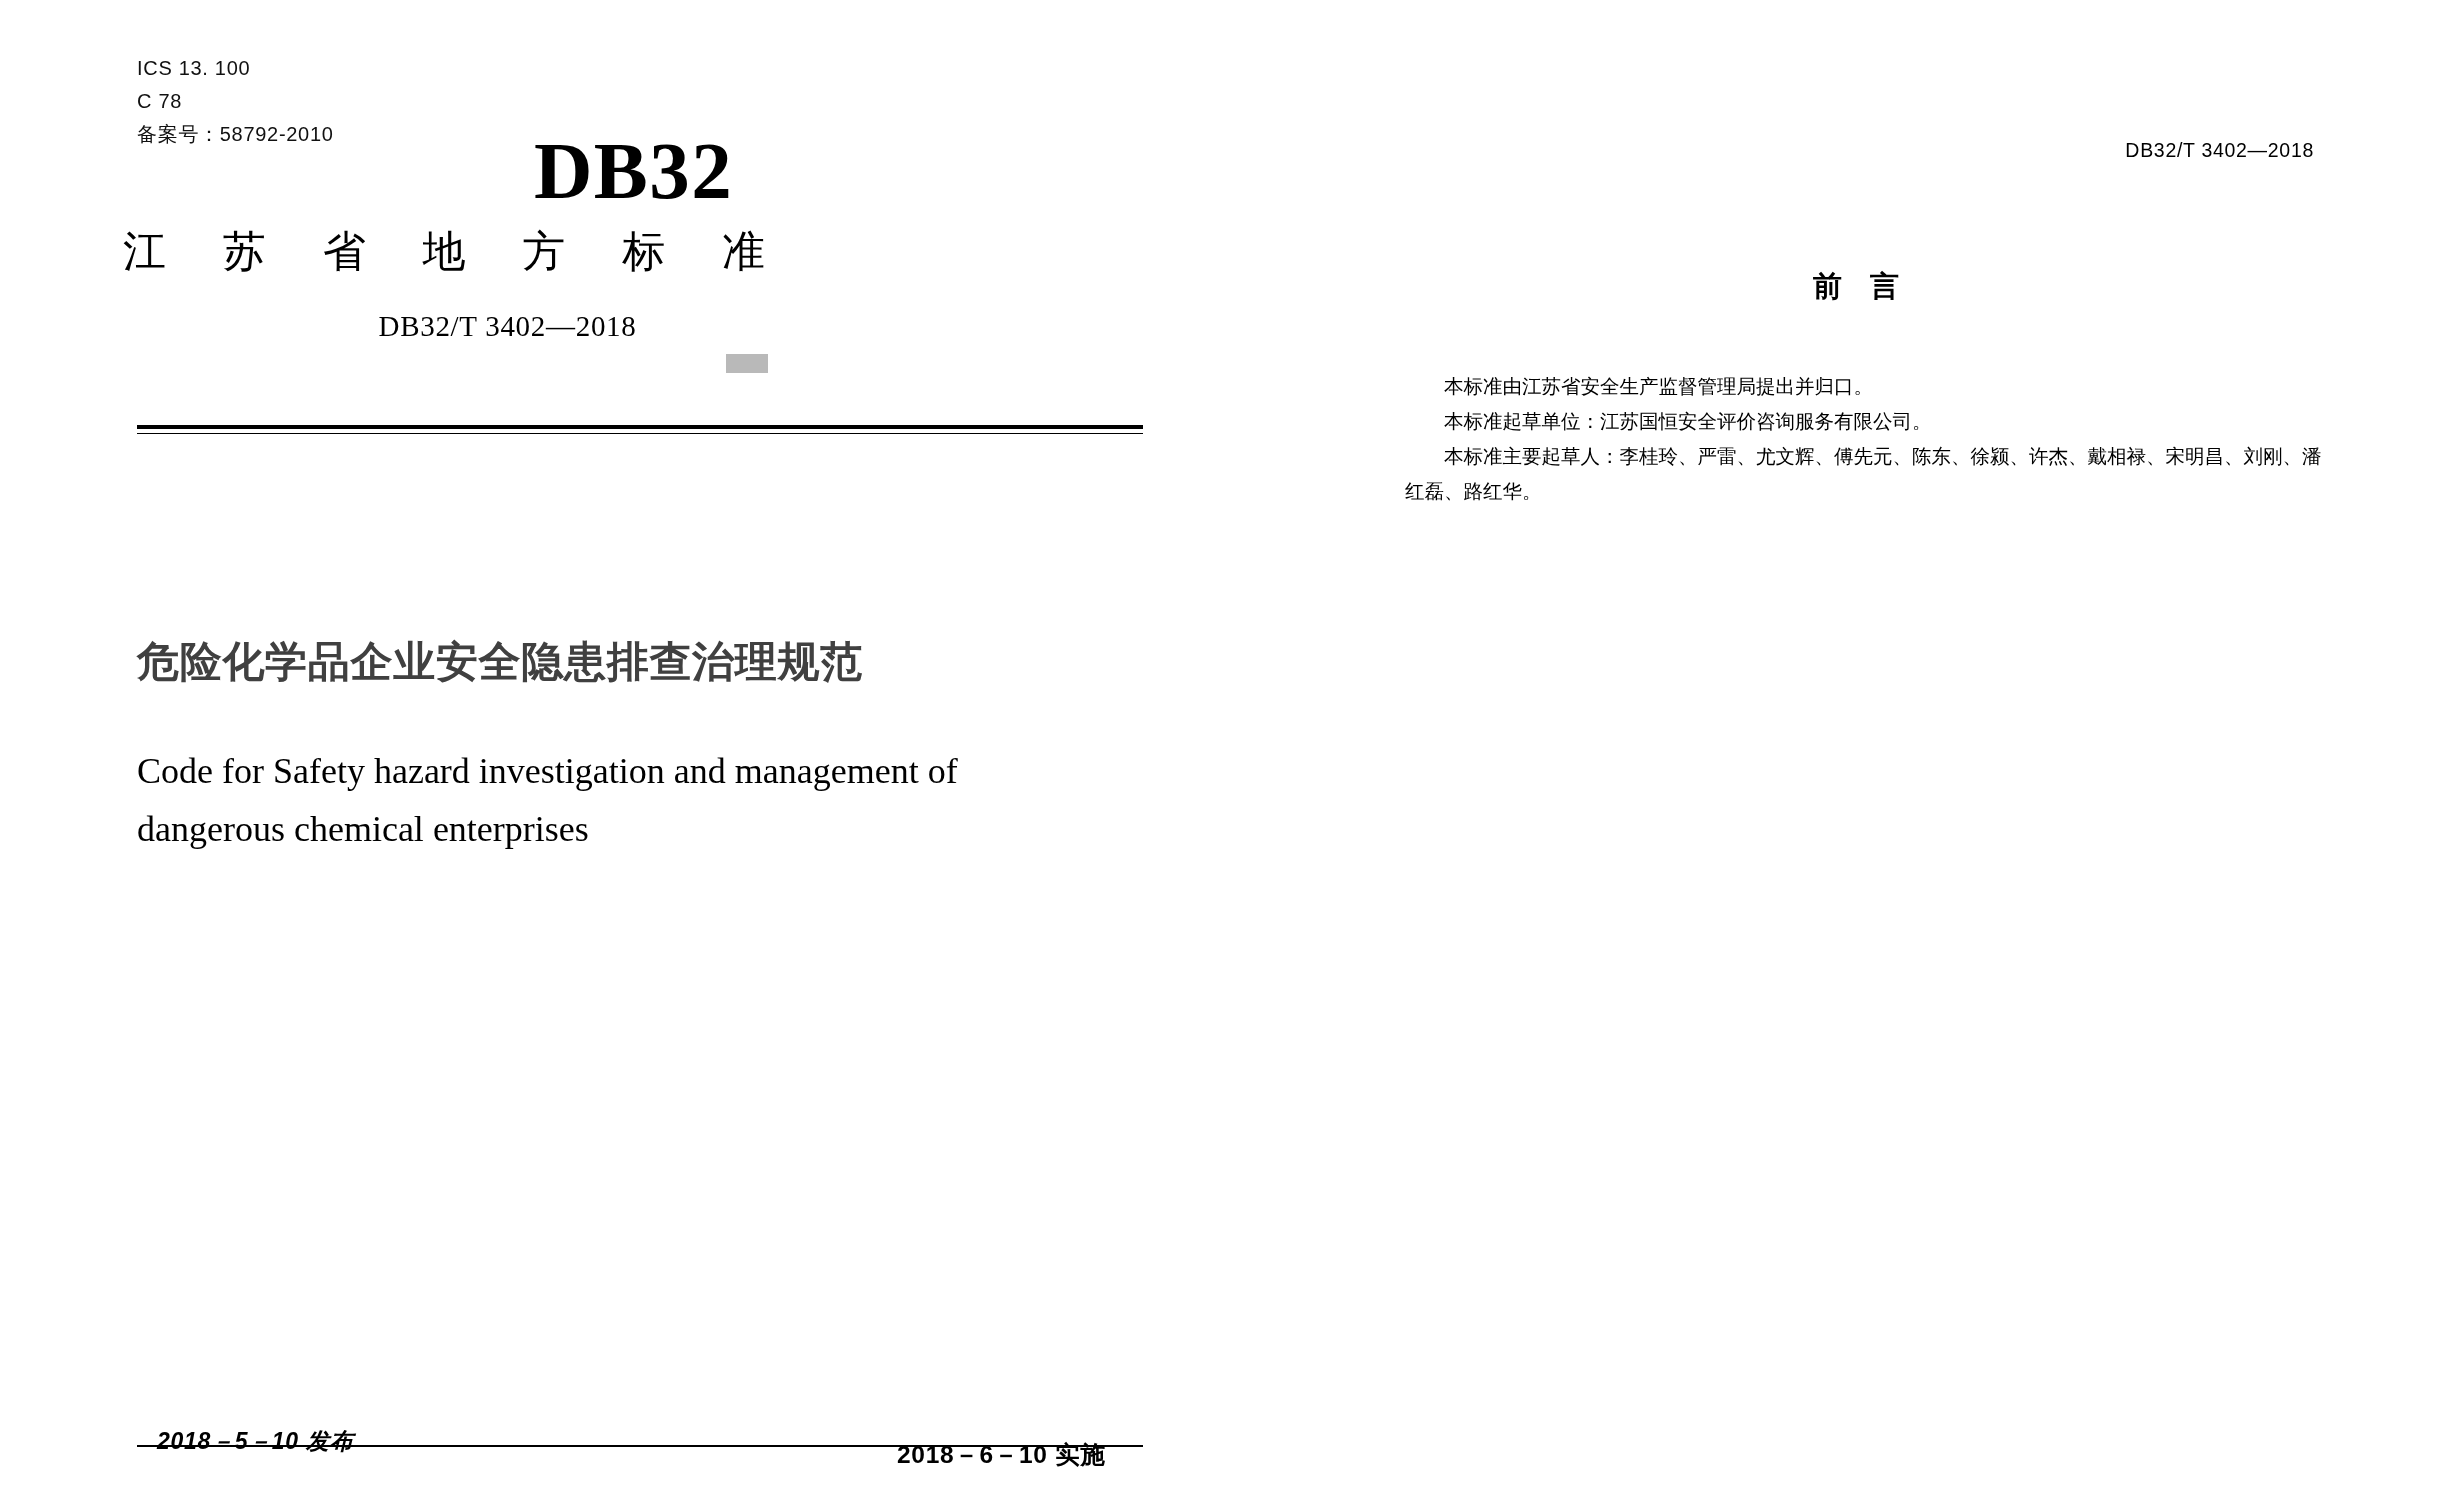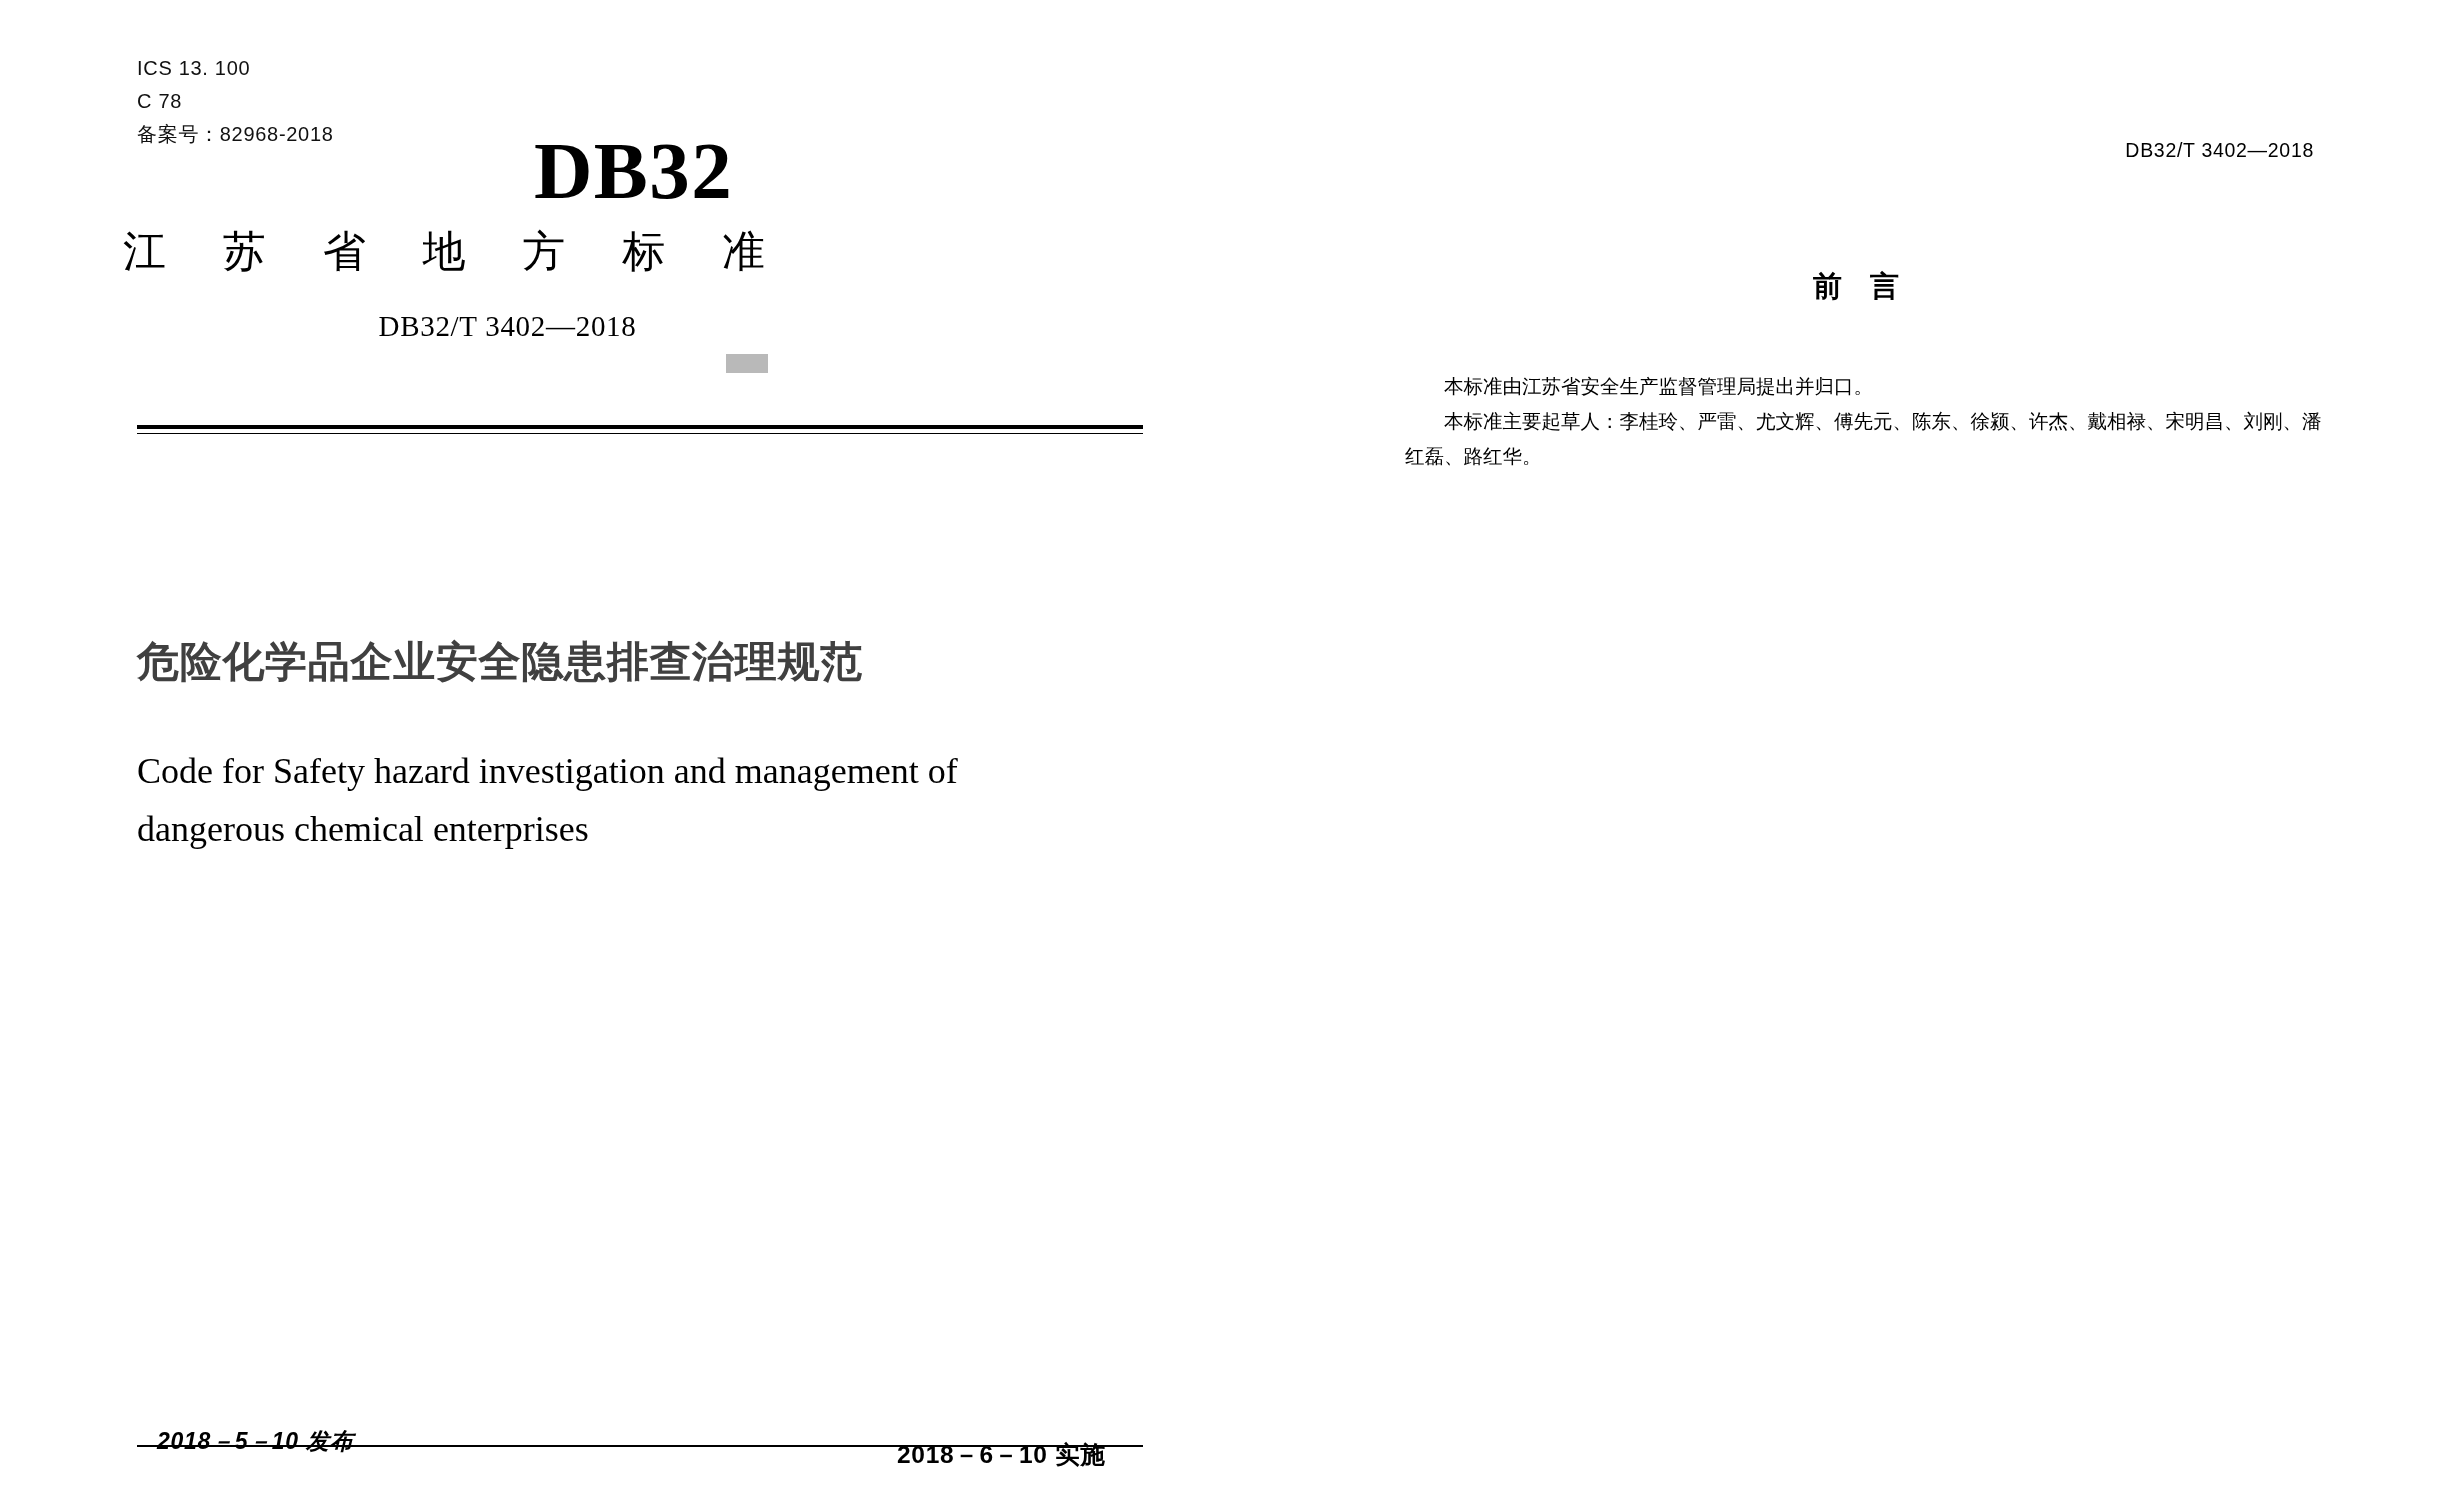--- a/index.html
+++ b/index.html
@@ -214,21 +214,21 @@
 </head>
 <body>
 
 <div class="page-wrap">
 
   <div class="page-left">
 
     <div class="ics-block">
       <div>ICS 13. 100</div>
       <div>C 78</div>
-      <div>备案号：82968-2018</div>
+      <div>备案号：58792-2010</div>
     </div>
 
     <div class="db32-logo">
       <span class="inner">DB32</span>
     </div>
 
     <div class="province-title">
       <span>江</span>
       <span>苏</span>
       <span>省</span>
@@ -253,18 +253,19 @@
     <div class="footer-left">2018－5－10 发布</div>
     <div class="footer-right">2018－6－10 实施</div>
     <div class="footer-rule"></div>
   </div>
 
   <div class="page-right">
     <div class="header-right">DB32/T 3402—2018</div>
     <div class="foreword-title">前 言</div>
     <div class="foreword-body">
       <p class="nowrap">本标准由江苏省安全生产监督管理局提出并归口。</p>
+      <p class="nowrap">本标准起草单位：江苏国恒安全评价咨询服务有限公司。</p>
       <p>本标准主要起草人：李桂玲、严雷、尤文辉、傅先元、陈东、徐颍、许杰、戴相禄、宋明昌、刘刚、潘红磊、路红华。</p>
     </div>
   </div>
 
 </div>
 
 
 </body></html>

